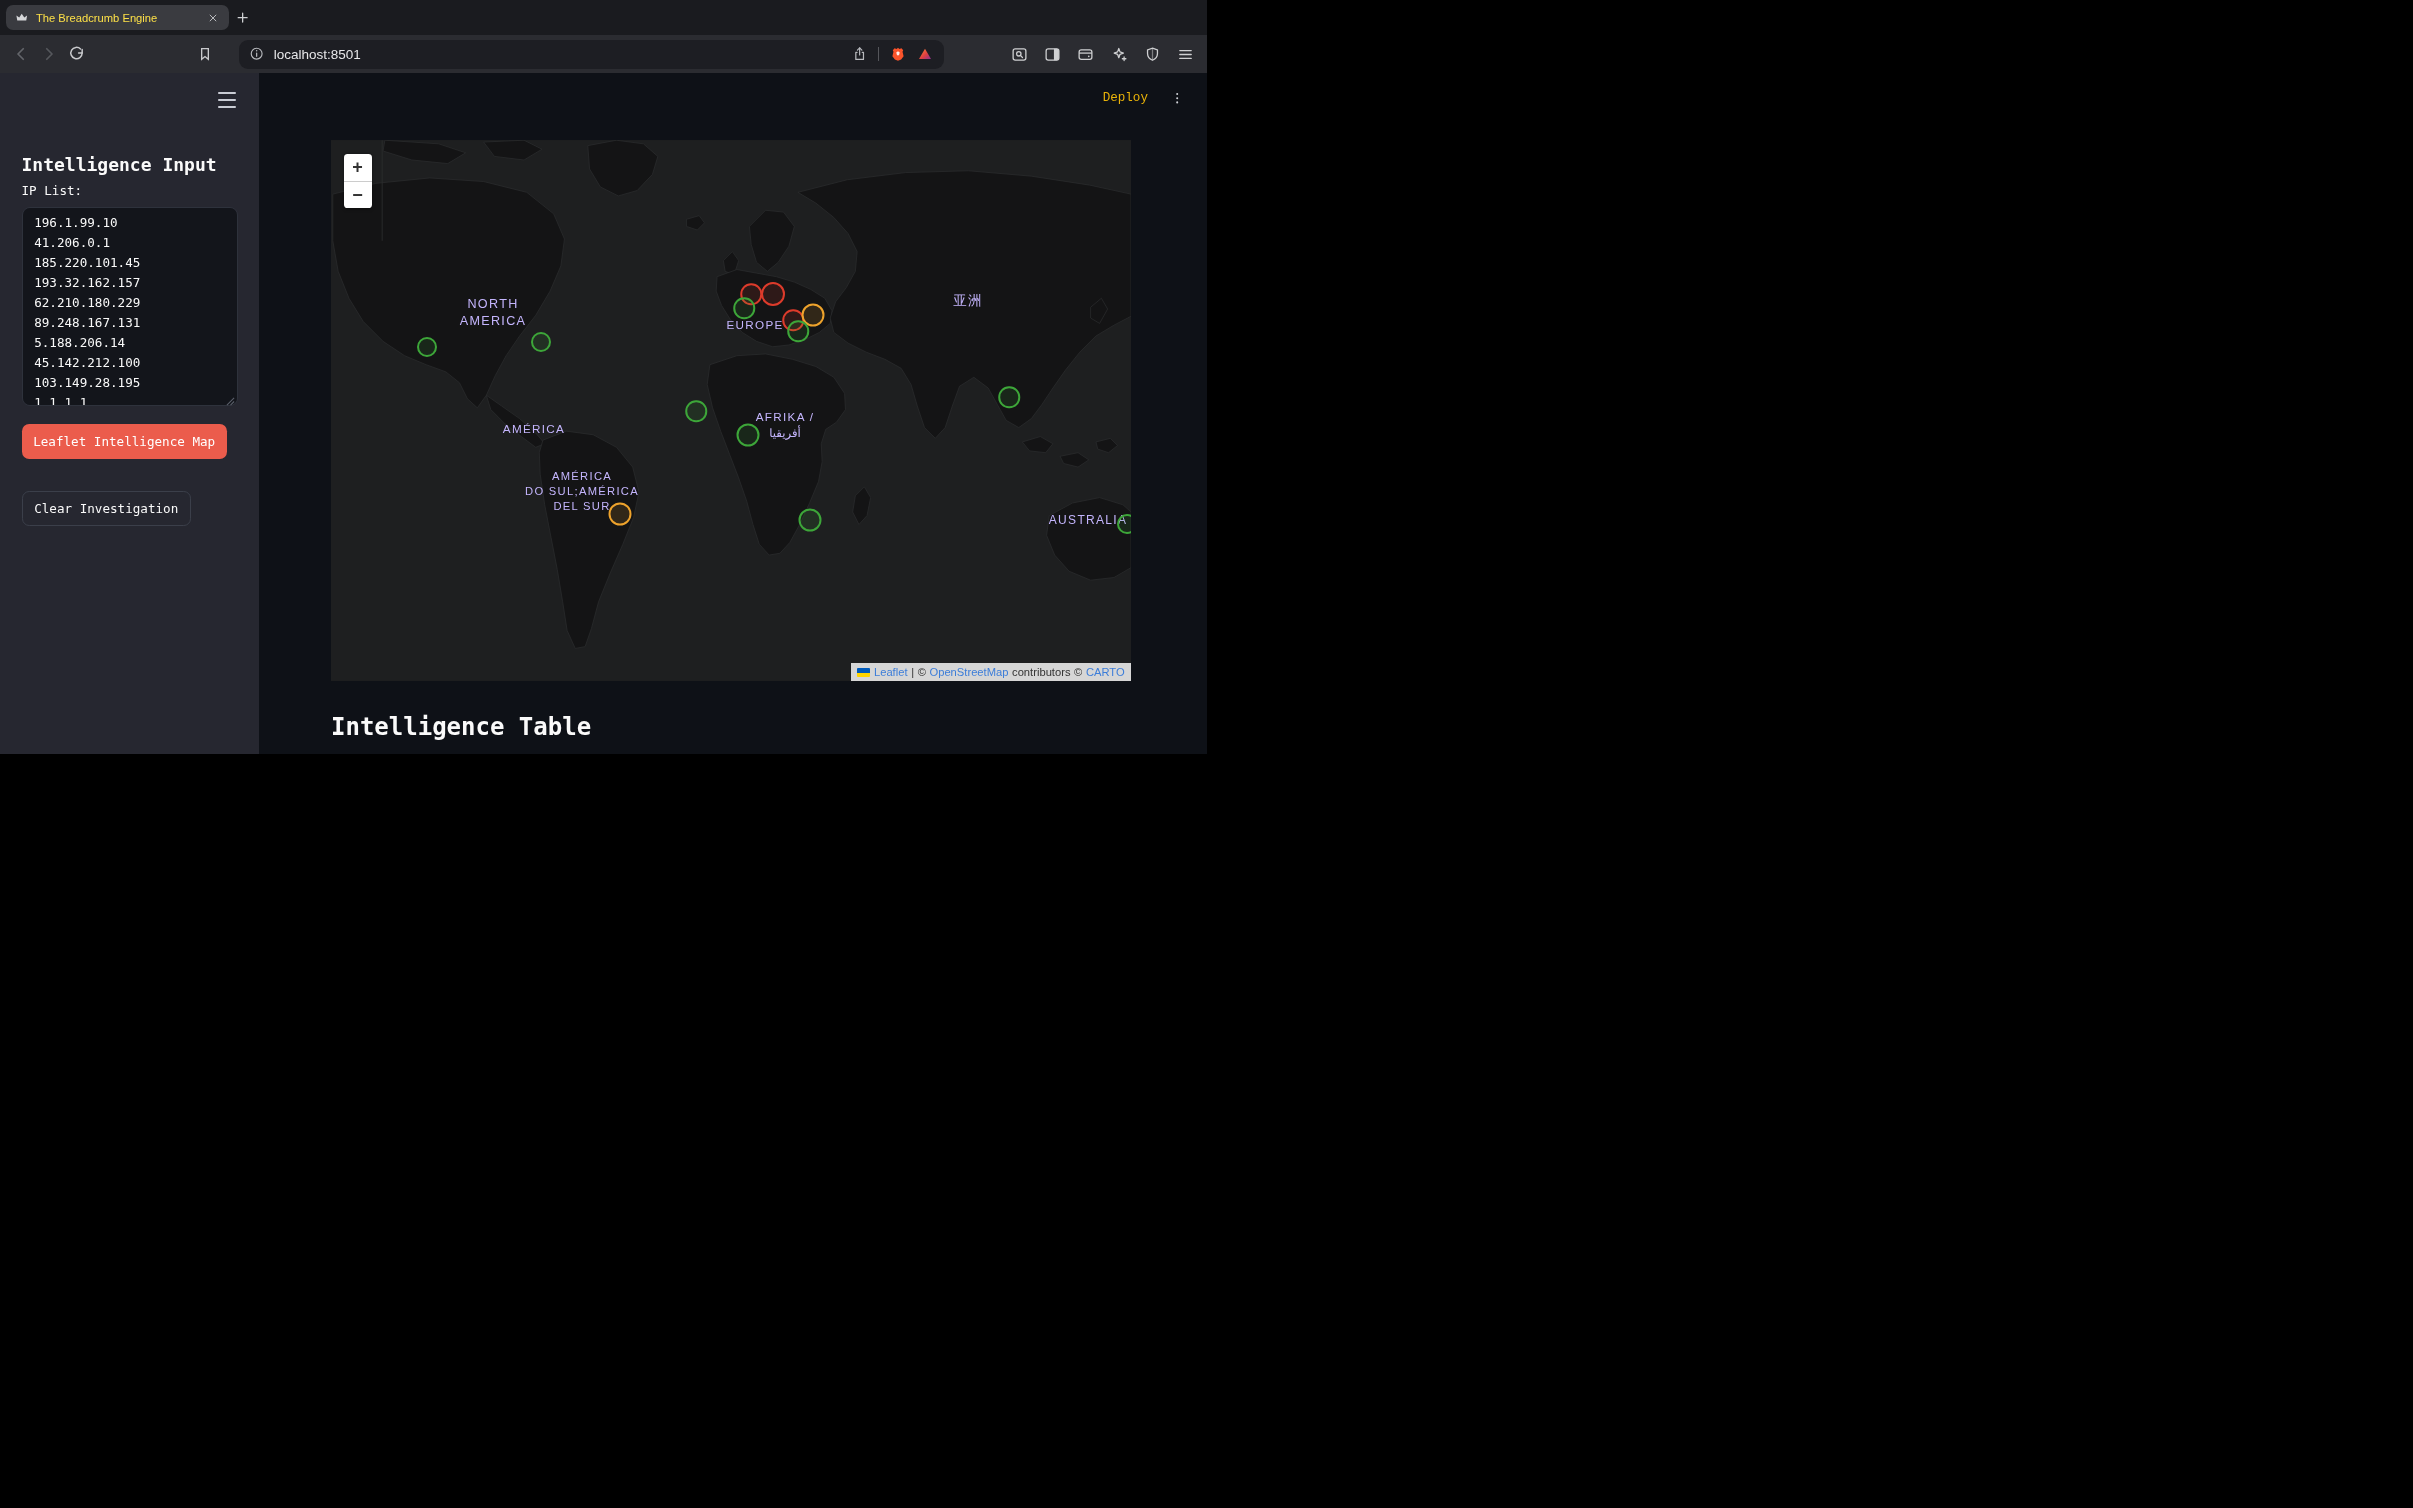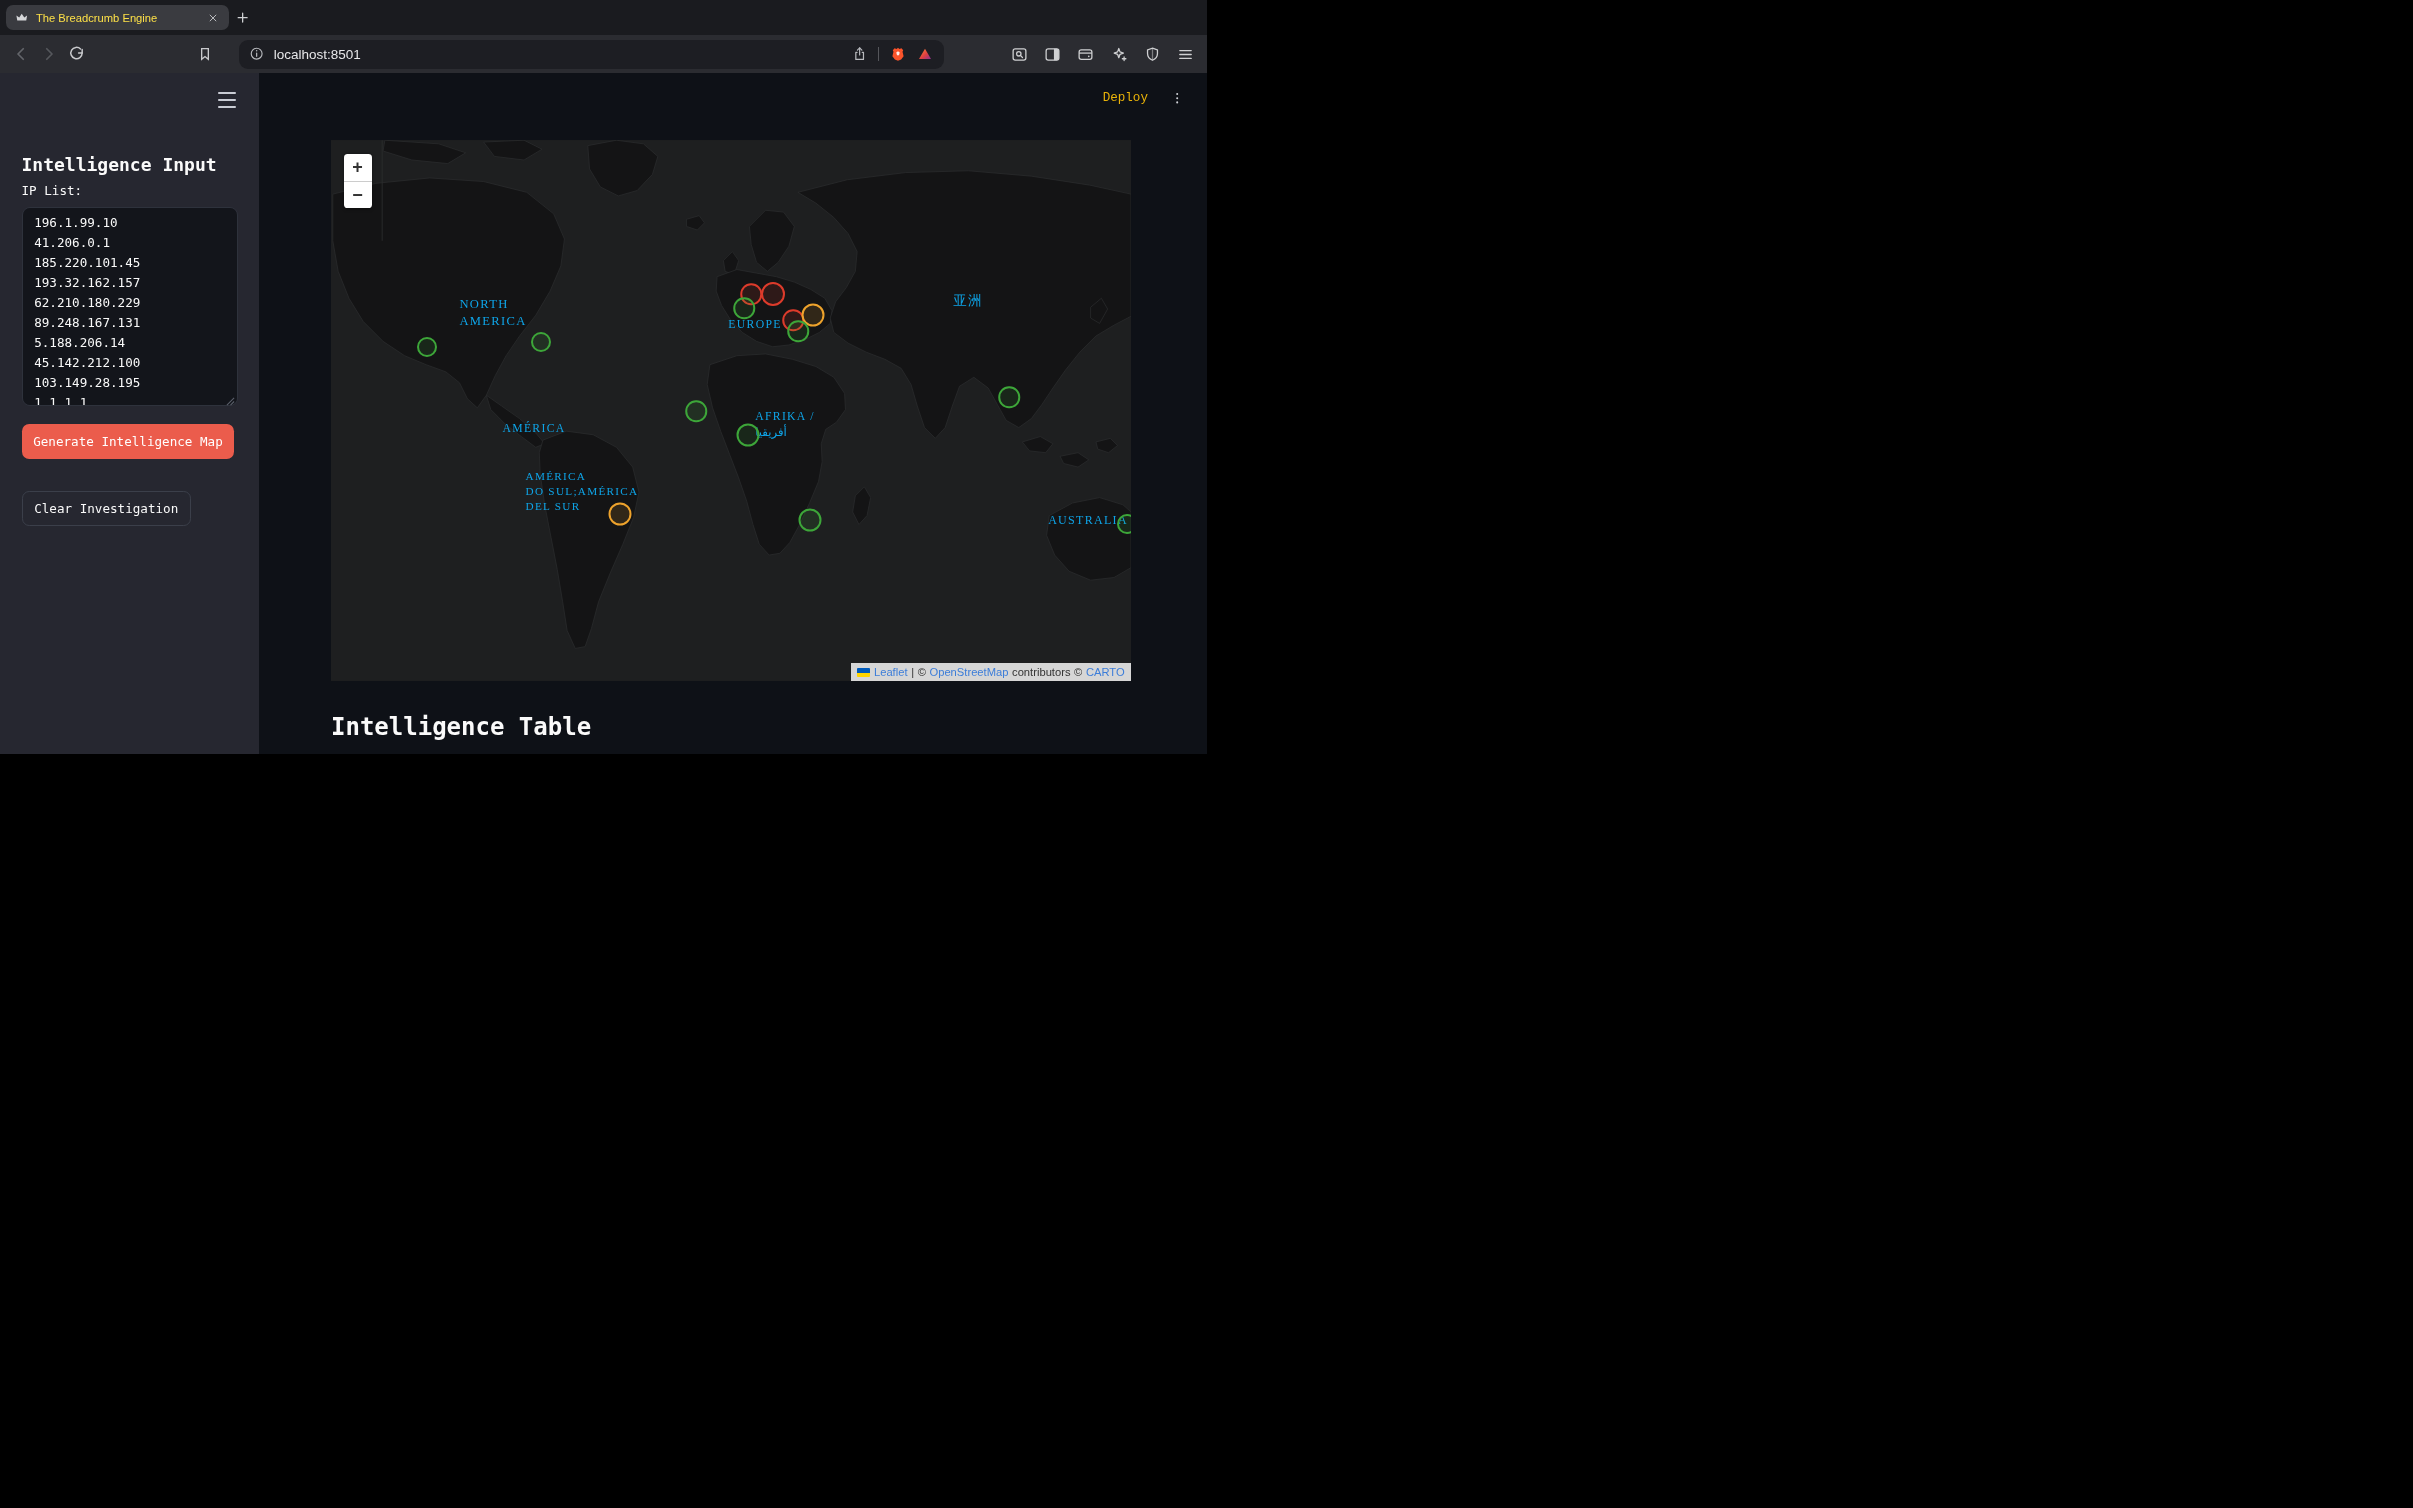--- a/index.html
+++ b/index.html
@@ -51,22 +51,22 @@
 
   .main{position:relative;flex:1;height:100%;background:#0e1117;}
   .deploy-row{position:absolute;top:17px;right:21.5px;display:flex;align-items:center;gap:21.5px;z-index:5;}
   .deploy{color:#eab308;font-size:12.6px;font-family:Liberation Mono, monospace;cursor:pointer;margin-left:19px;}
   .kebab{width:16px;height:16px;display:flex;align-items:center;justify-content:center;cursor:pointer;}
 
   
   .map{position:absolute;left:72px;top:67px;width:800px;height:541px;background:#1e1f20;
        overflow:hidden;cursor:grab;}
   .map svg.world{position:absolute;left:0;top:0;}
-  .maplabel{position:absolute;transform:translate(-50%,-50%);color:#0ea5e9;text-align:left;
-            font-family:Liberation Serif, serif;letter-spacing:1.3px;line-height:1.35;z-index:2;}
+  .maplabel{position:absolute;transform:translate(-50%,-50%);color:#c4b5fd;text-align:center;
+            font-family:Liberation Sans, sans-serif;letter-spacing:1.3px;line-height:1.35;z-index:2;}
   .marker{position:absolute;border:2.7px solid;border-radius:50%;transform:translate(-50%,-50%);z-index:3;}
   .zoomctl{position:absolute;left:12.6px;top:14.4px;width:28px;border-radius:3.6px;overflow:hidden;
            box-shadow:0 0.9px 3.6px rgba(0,0,0,.4);z-index:4;}
   .zoomctl .zbtn{width:28px;height:27px;background:#ffffff;color:#333;display:flex;align-items:center;
            justify-content:center;font-size:18px;font-weight:bold;cursor:pointer;
            font-family:"Liberation Sans",sans-serif;}
   .zoomctl .zbtn+.zbtn{border-top:0.9px solid #ccc;}
   .attrib{position:absolute;right:0;bottom:0;background:rgba(255,255,255,.82);height:18px;
           display:flex;align-items:center;padding:0 6.3px;font-size:11.2px;color:#333;z-index:4;
           font-family:"Liberation Sans",sans-serif;gap:3.6px;white-space:nowrap;}
@@ -225,21 +225,21 @@
 62.210.180.229
 89.248.167.131
 5.188.206.14
 45.142.212.100
 103.149.28.195
 1.1.1.1</textarea>
         <svg width="9" height="9" viewBox="0 0 10 10">
             <path d="M9 1L1 9M9 5L5 9" stroke="#5a5f6a" stroke-width="1.2"></path>
           </svg>
       </div>
-      <span class="btn-row"><button class="btn-primary">Generate Intelligence Map</button></span>
+      <span class="btn-row"><button class="btn-primary">Leaflet Intelligence Map</button></span>
       <span class="btn-row"><button class="btn-secondary">Clear Investigation</button></span>
     </div>
 
     <div class="main">
       <div class="deploy-row">
         <span class="deploy">Deploy</span>
         <span class="kebab">
           <svg class="icn" width="14.4" height="14.4" viewBox="0 0 24 24">
               <circle cx="12" cy="5" r="1.7" fill="#d0d2d8"></circle>
               <circle cx="12" cy="12" r="1.7" fill="#d0d2d8"></circle>

